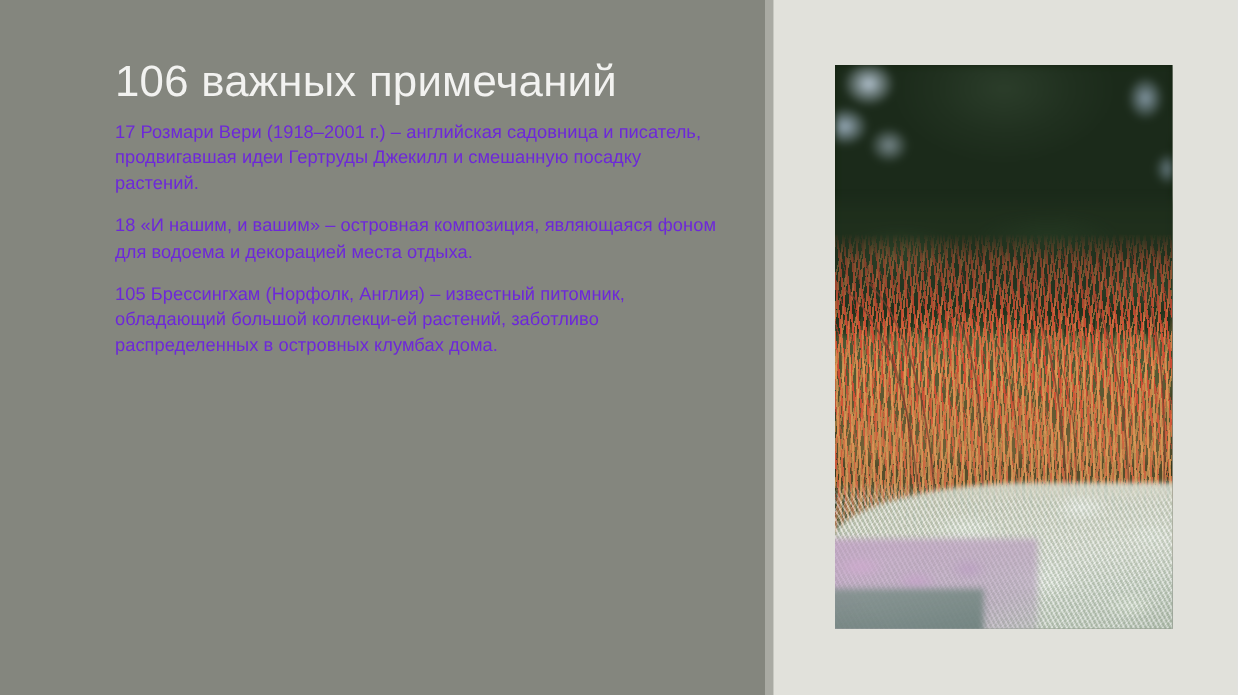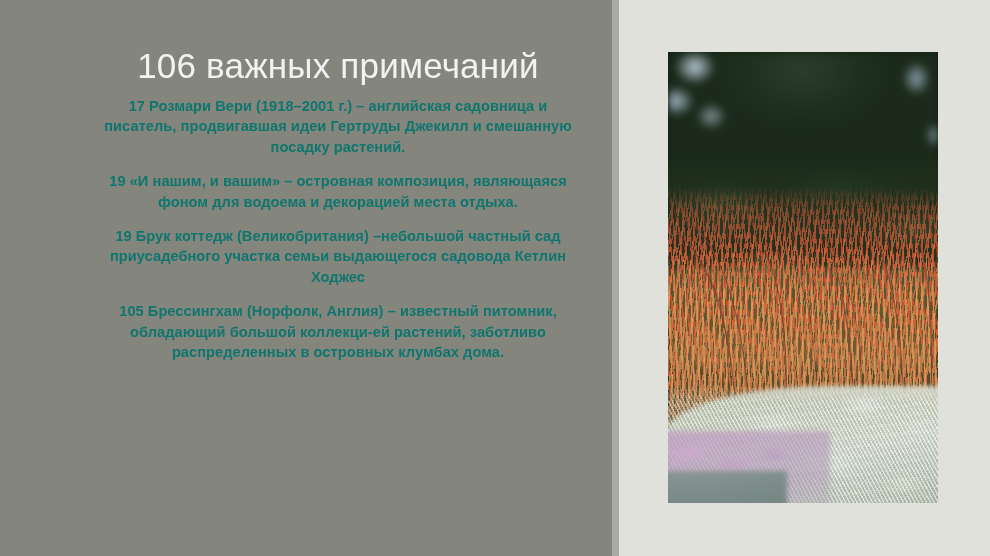--- a/index.html
+++ b/index.html
@@ -32,38 +32,36 @@
     left: 619px; top: 0;
     width: 371px; height: 556px;
     background: #e1e1db;
   }
 
   
   .text-col {
     position: absolute;
     left: 92px; top: 44px;
     width: 492px;
-    text-align: center;
   }
   .slide-title {
     font-size: 35px;
     font-weight: 300;
     color: #f2f2f0;
     letter-spacing: 0.2px;
     line-height: 44px;
     margin: 0 0 8px 0;
     white-space: nowrap;
   }
   .note {
     font-size: 14.6px;
     line-height: 20.4px;
-    color: #0f766e;
+    color: #6d28d9;
     margin: 0 0 14px 0;
     letter-spacing: 0.05px;
-    font-weight: bold;
   }
   .note:last-child { margin-bottom: 12px; }
 
   
   .photo-frame {
     position: absolute;
     left: 668px; top: 52px;
     width: 270px; height: 451px;
     overflow: hidden;
     background: #12210f;
@@ -213,22 +211,21 @@
 
 <div id="slide">
 
   <div class="band-left"></div>
   <div class="band-divider"></div>
   <div class="band-right"></div>
 
   <div class="text-col">
     <h1 class="slide-title">106 важных примечаний</h1>
     <p class="note">17  Розмари Вери (1918–2001 г.) – английская садовница и писатель, продвигавшая идеи Гертруды Джекилл и смешанную  посадку растений.</p>
-    <p class="note">19  «И нашим, и вашим» – островная композиция, являющаяся фоном для водоема и декорацией места отдыха.</p>
-    <p class="note">19  Брук коттедж (Великобритания) –небольшой частный сад приусадебного участка семьи выдающегося садовода Кетлин Ходжес</p>
+    <p class="note">18  «И нашим, и вашим» – островная композиция, являющаяся фоном для водоема и декорацией места отдыха.</p>
     <p class="note">105 Брессингхам (Норфолк, Англия) – известный питомник, обладающий большой коллекци-ей растений, заботливо распределенных в островных клумбах дома.</p>
   </div>
 
   <div class="photo-frame">
     <div class="photo-inner">
       <div class="layer-sky"></div>
       <div class="layer-foliage"></div>
       <div class="layer-grassband"></div>
       <div class="layer-stems"></div>
       <div class="layer-stems2"></div>

